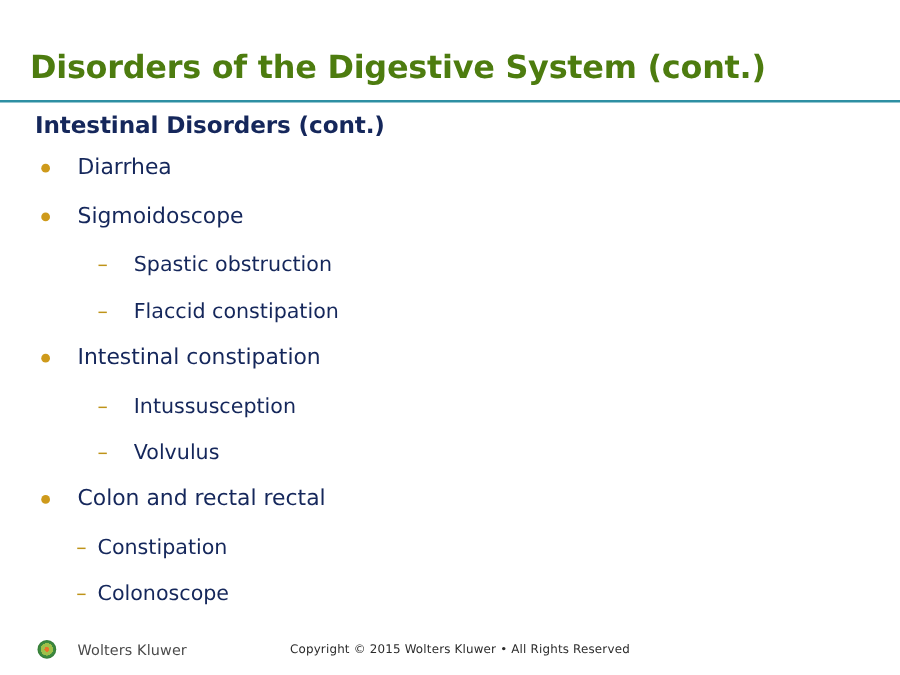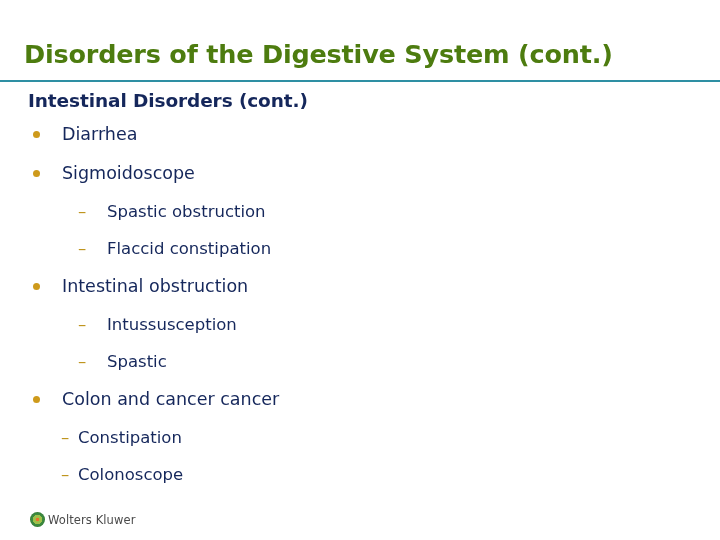--- a/index.html
+++ b/index.html
@@ -136,21 +136,21 @@
     width: 720px;
     height: 34px;
   }
 
   .brand {
     position: absolute;
     left: 30px;
     top: 6px;
     display: flex;
     align-items: center;
-    gap: 3px;
+    gap: 17px;
   }
 
   .brand-mark {
     width: 15px;
     height: 15px;
     border-radius: 50%;
     background:
       radial-gradient(circle at 50% 50%, #E8732A 0 18%, #9EC04A 19% 46%, #3C8A3E 47% 100%);
     box-shadow: inset 0 0 0 1px rgba(0,0,0,0.08);
     flex: none;
@@ -182,28 +182,29 @@
 
   <div class="title-rule"></div>
 
   <div class="subheading">Intestinal Disorders (cont.)</div>
 
   <div class="body-list">
       <div class="li lvl1"><span class="marker"></span><span>Diarrhea</span></div>
       <div class="li lvl1"><span class="marker"></span><span>Sigmoidoscope</span></div>
       <div class="li lvl2"><span class="marker">–</span><span>Spastic obstruction</span></div>
       <div class="li lvl2"><span class="marker">–</span><span>Flaccid constipation</span></div>
-      <div class="li lvl1 gap-before"><span class="marker"></span><span>Intestinal obstruction</span></div>
+      <div class="li lvl1 gap-before"><span class="marker"></span><span>Intestinal constipation</span></div>
       <div class="li lvl2"><span class="marker">–</span><span>Intussusception</span></div>
-      <div class="li lvl2"><span class="marker">–</span><span>Spastic</span></div>
-      <div class="li lvl1 gap-before"><span class="marker"></span><span>Colon and cancer cancer</span></div>
+      <div class="li lvl2"><span class="marker">–</span><span>Volvulus</span></div>
+      <div class="li lvl1 gap-before"><span class="marker"></span><span>Colon and rectal rectal</span></div>
       <div class="li lvl2tight"><span class="marker">–</span><span>Constipation</span></div>
       <div class="li lvl2tight"><span class="marker">–</span><span>Colonoscope</span></div>
     </div>
 
   <div class="footer">
     <div class="brand">
       <span class="brand-mark"></span>
       <span class="brand-name">Wolters Kluwer</span>
     </div>
+    <div class="copyright">Copyright © 2015 Wolters Kluwer • All Rights Reserved</div>
   </div>
 
 </div>
 
 </body></html>

